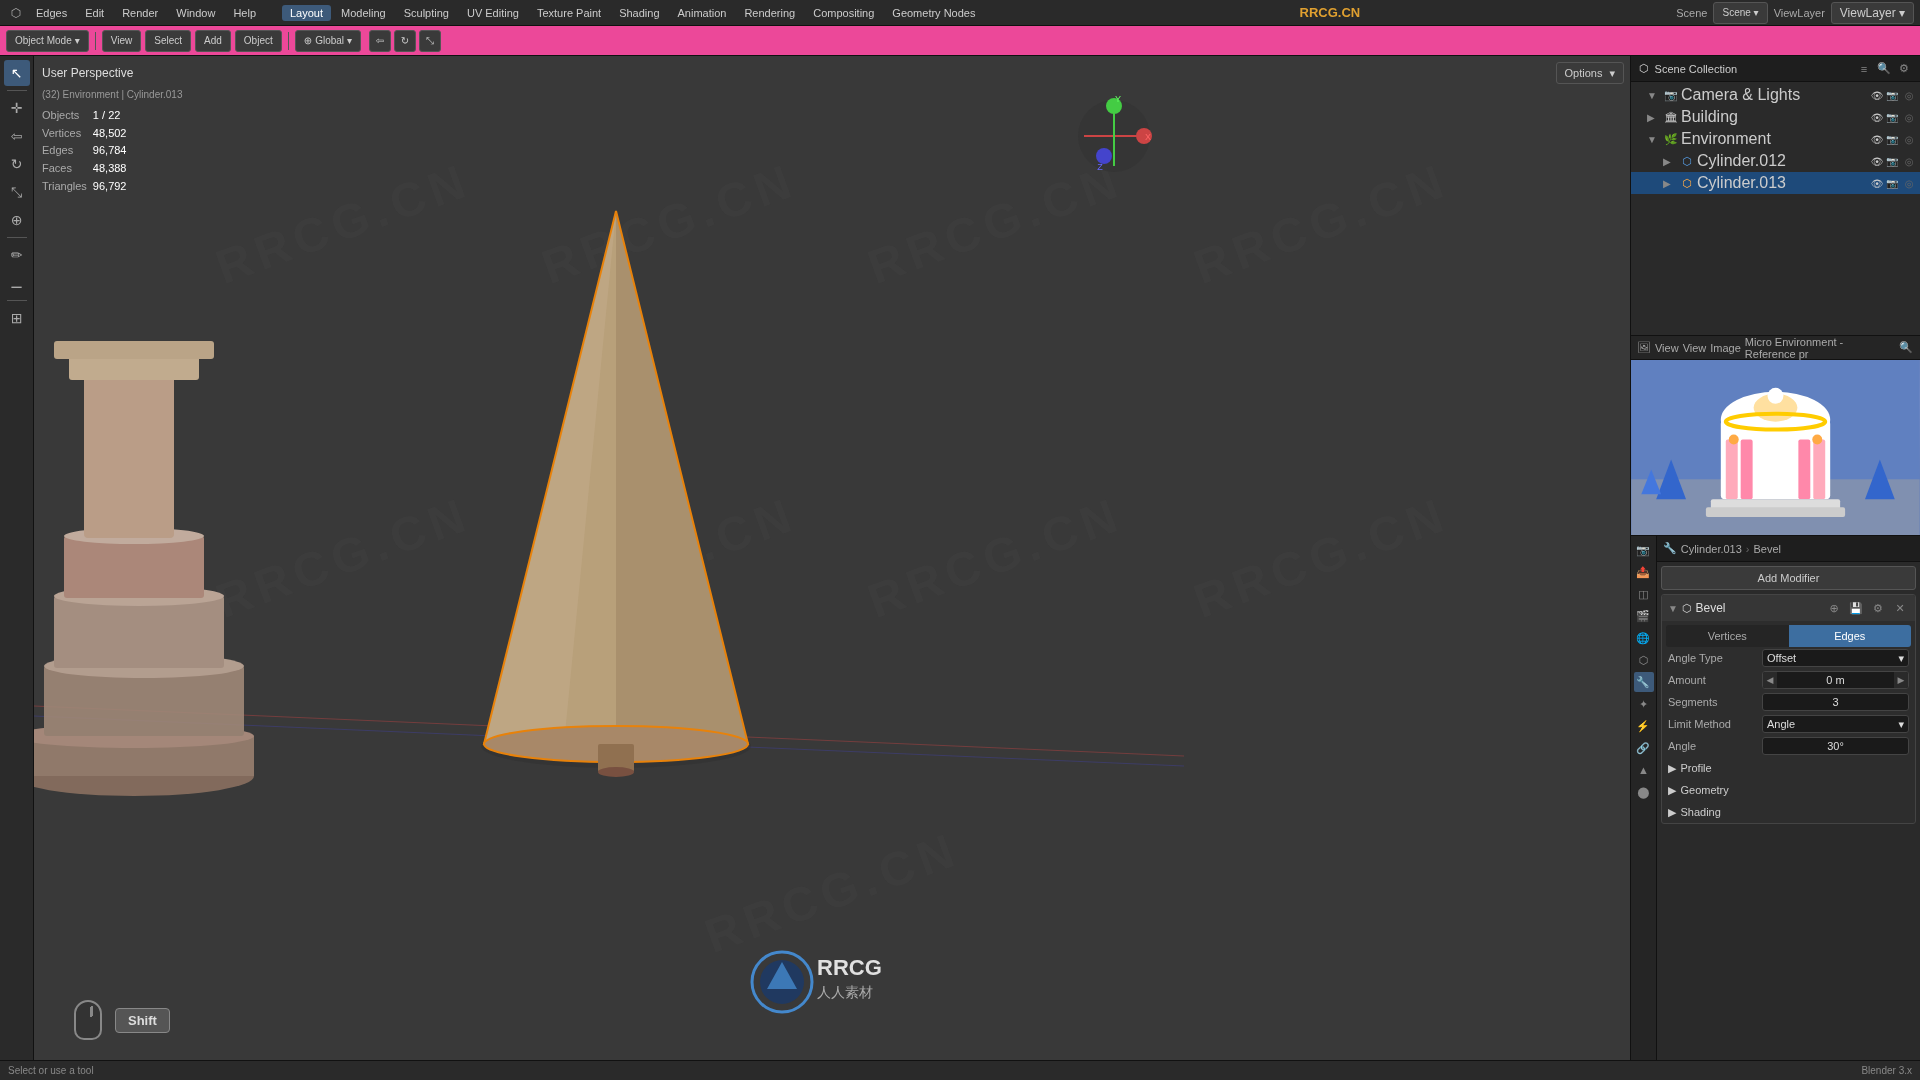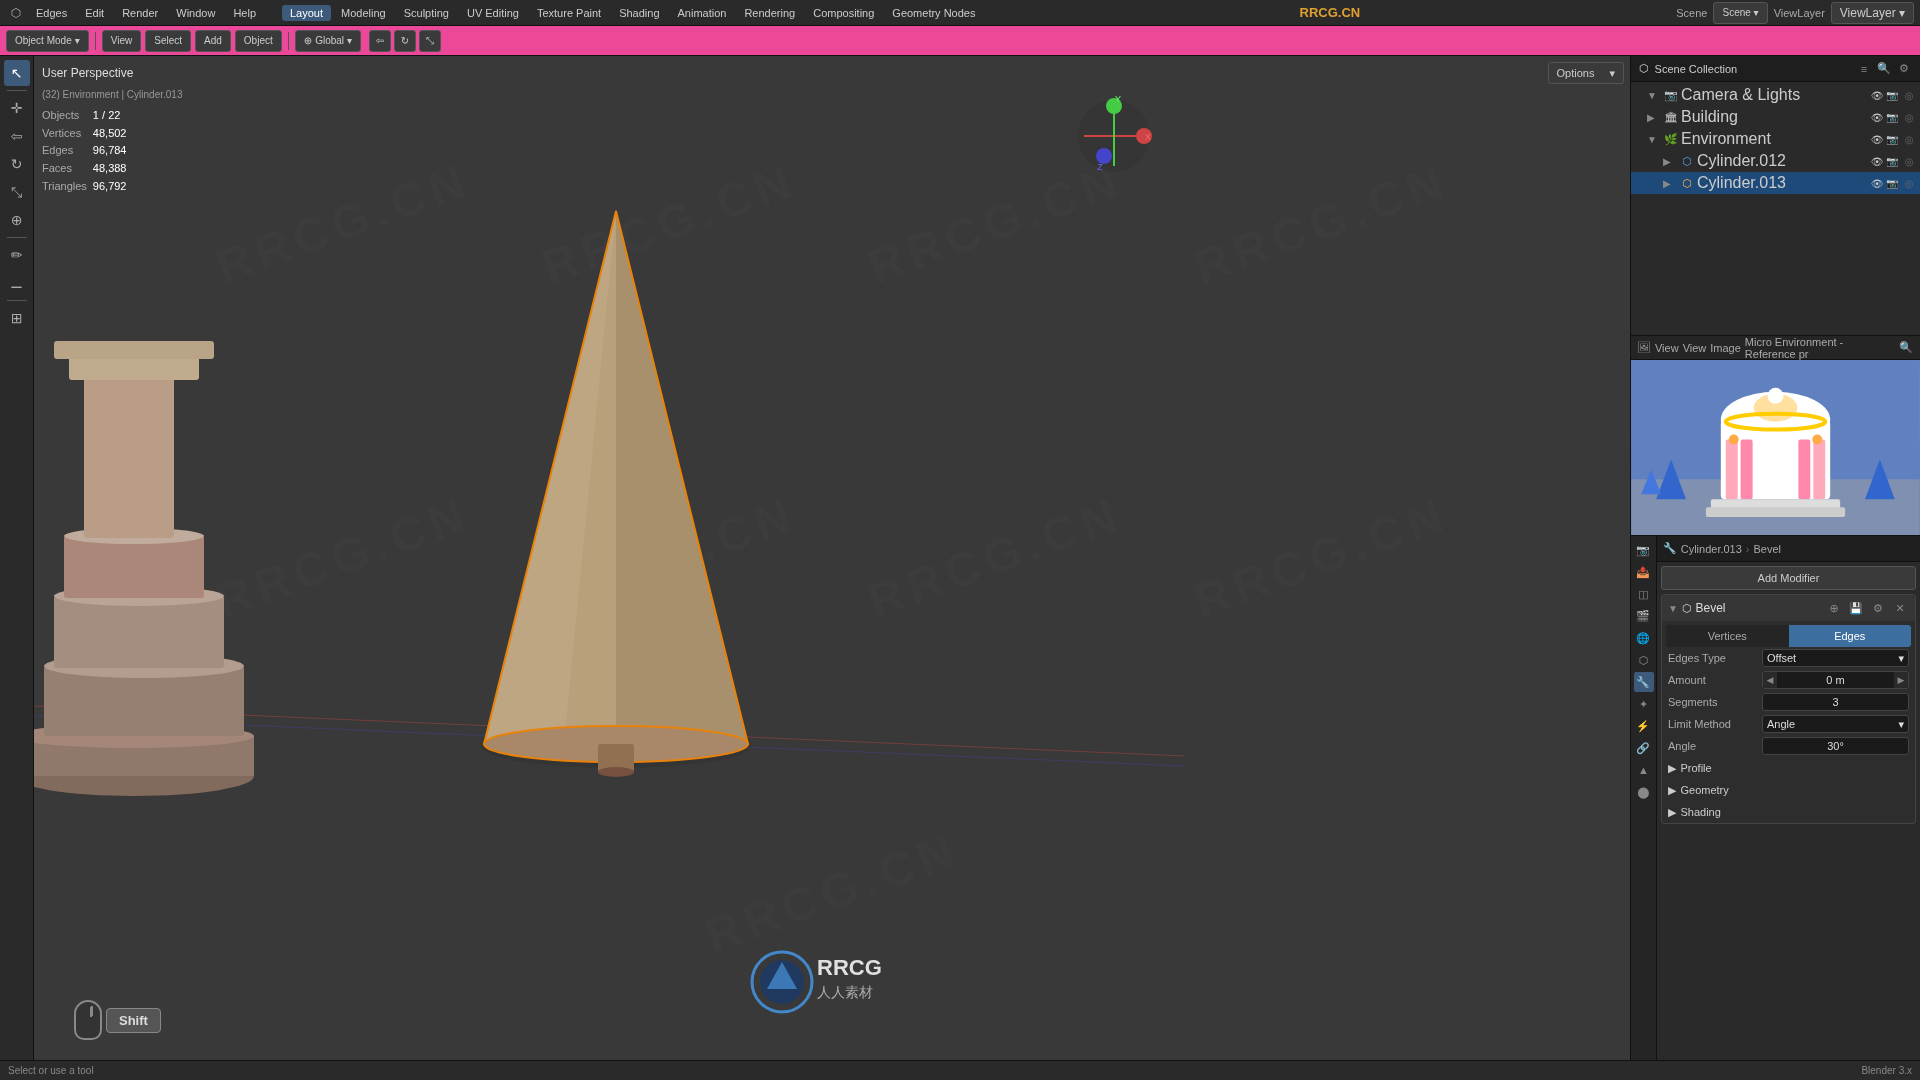--- a/index.html
+++ b/index.html
@@ -142,21 +142,21 @@
     }
     .viewport-info td.val { color: #fff; }
 
     
     .shift-display {
       position: absolute;
       bottom: 20px;
       left: 40px;
       display: flex;
       align-items: center;
-      gap: 4px;
+      gap: 13px;
     }
     .mouse-icon {
       width: 28px;
       height: 40px;
       border: 2px solid #888;
       border-radius: 14px 14px 10px 10px;
       background: #333;
       position: relative;
       display: flex;
       flex-direction: column;
@@ -547,21 +547,21 @@
       right: 6px;
       height: 22px;
       background: #3a3a3a;
       border: 1px solid #555;
       border-radius: 3px;
       padding: 0 8px;
       font-size: 11px;
       color: #ccc;
       display: flex;
       align-items: center;
-      gap: 15px;
+      gap: 7px;
       cursor: pointer;
     }
   </style>
 </head>
 <body>
 
 <div class="top-menu">
   <div class="menu-icon">⬡</div>
   <div class="menu-item">Edges</div>
   <div class="menu-item">Edit</div>
@@ -916,21 +916,21 @@
                 <div class="bevel-icon-btn">✕</div>
               </div>
             </div>
 
             <div class="mode-tabs">
               <div class="mode-tab">Vertices</div>
               <div class="mode-tab active">Edges</div>
             </div>
 
             <div class="prop-row">
-              <span class="prop-label">Edges Type</span>
+              <span class="prop-label">Angle Type</span>
               <div class="prop-dropdown">
                 <span>Offset</span>
                 <span>▾</span>
               </div>
             </div>
 
             <div class="prop-row">
               <span class="prop-label">Amount</span>
               <div class="prop-value-with-arrows">
                 <div class="prop-arrow-btn">◀</div>

